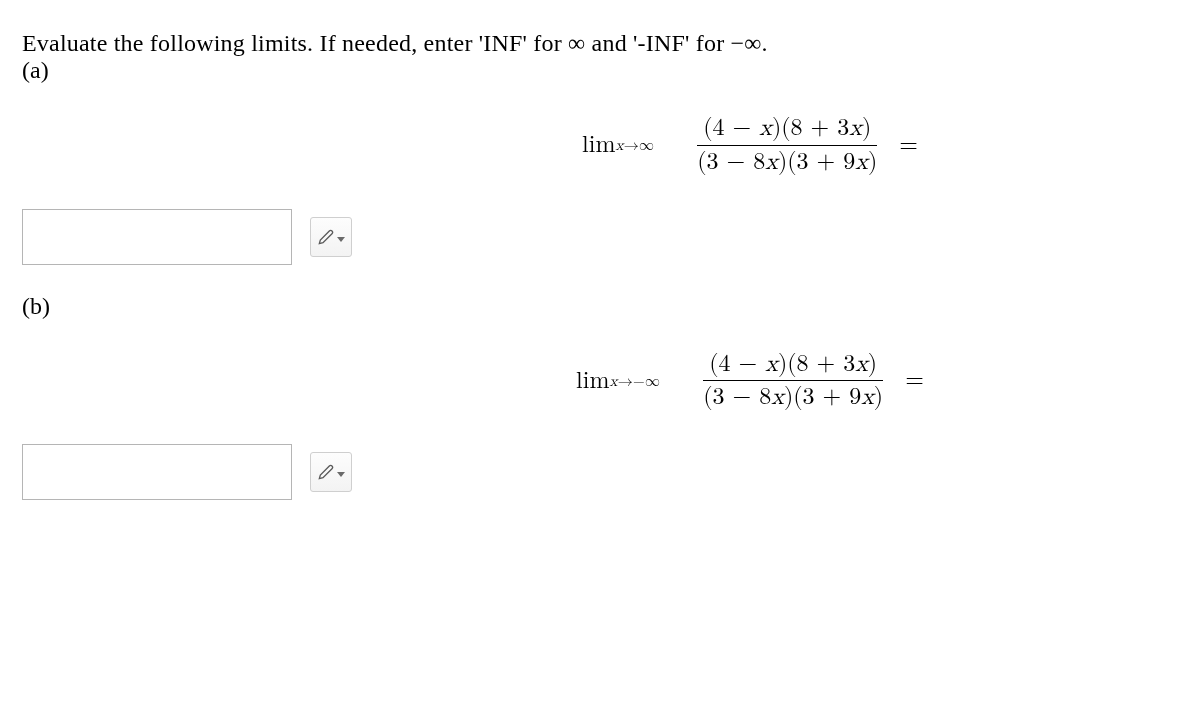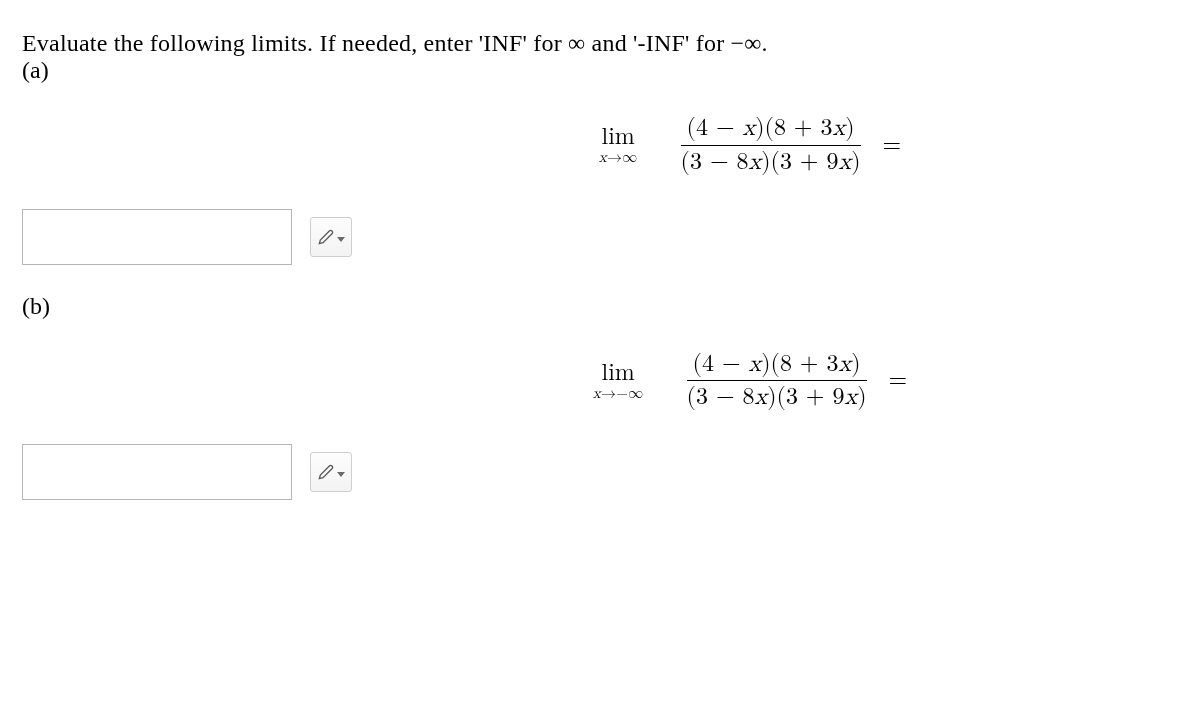--- a/index.html
+++ b/index.html
@@ -29,21 +29,21 @@
       font-family: 'Latin Modern Math', 'Cambria Math', Georgia, serif;
     }
     .formula-inner {
       display: inline-flex;
       align-items: center;
       gap: 10px;
       transform: translateX(150px);
     }
     .lim-block {
       display: inline-flex;
-      flex-direction: column;
+      flex-direction: row;
       align-items: center;
       line-height: 1;
       margin-right: 4px;
     }
     .lim-text {
       font-size: 24px;
     }
     .lim-sub {
       font-size: 15px;
       margin-top: 1px;

